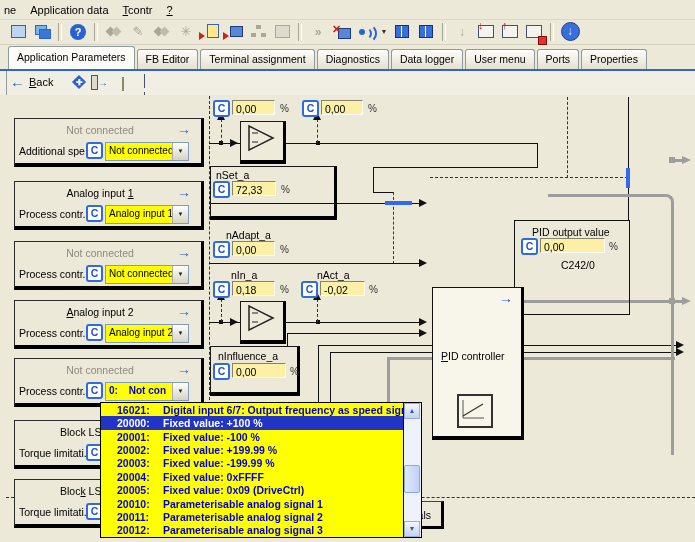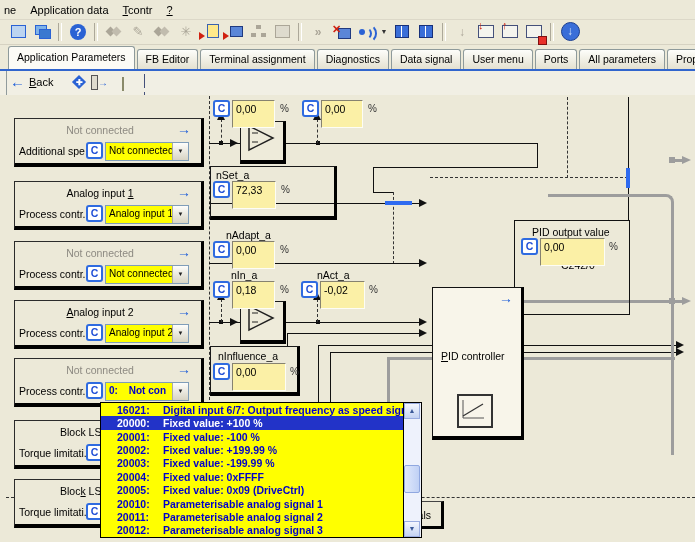--- a/index.html
+++ b/index.html
@@ -106,21 +106,21 @@
   .cbtn{position:absolute;width:13px;height:13px;background:#fff;border:2px solid #2f6be0;border-radius:3px;
         color:#204fd6;font-weight:bold;font-size:10.5px;text-align:center;line-height:12px;z-index:12;}
   .blk .cbtn{left:71px;top:23px;}
   .combo{position:absolute;left:90px;top:23px;width:82px;height:17px;border:1px solid #7f9db9;background:#ffff00;
          display:flex;z-index:12;}
   .combo-text{flex:1;font-size:10px;padding:2px 0 0 3px;white-space:nowrap;overflow:hidden;}
   .combo-btn{width:15px;background:linear-gradient(#fdfdfb,#d8d4c4);border-left:1px solid #aaa;text-align:center;
              font-size:6px;line-height:16px;color:#222;}
   .combo-open .combo-text{color:#0000cc;font-weight:bold;display:flex;justify-content:space-between;padding-right:6px;}
   
-  .vfield{position:absolute;height:28px;background:#fbf0a6;border:1px solid;
+  .vfield{position:absolute;height:15px;background:#fbf0a6;border:1px solid;
           border-color:#868270 #fdfdf5 #fdfdf5 #868270;font-size:10.5px;padding:2px 0 0 3px;box-sizing:border-box;z-index:12;}
   .flabel{position:absolute;font-size:10.5px;white-space:nowrap;z-index:12;}
   .punit{position:absolute;font-size:10px;color:#333;z-index:12;}
   .ampbox{position:absolute;width:42px;height:38px;background:#eeebda;border:1px solid #1a1a1a;
           border-right:3px solid #000;border-bottom:4px solid #000;z-index:12;}
   #pidblock{position:absolute;left:432px;top:192px;width:88px;height:148px;background:#f8f5ea;border:1px solid #111;
             border-right:3px solid #000;border-bottom:4px solid #000;z-index:12;}
   #pidblock .blk-arrow{right:8px;top:2px;}
   #pidlabel{position:absolute;left:8px;top:62px;font-size:10.5px;}
   #pidgraph{position:absolute;left:24px;top:106px;width:32px;height:30px;border:2px solid #333;background:#f8f5ea;}
@@ -253,24 +253,23 @@
     <span class="tbtn">
         <span class="ic-godown">↓</span>
       </span>
   </div>
 
   <div id="tabrow">
     <span class="tab active">Application Parameters</span>
     <span class="tab">FB Editor</span>
     <span class="tab">Terminal assignment</span>
     <span class="tab">Diagnostics</span>
-    <span class="tab">Data signal</span>
+    <span class="tab">Data logger</span>
     <span class="tab">User menu</span>
     <span class="tab">Ports</span>
-    <span class="tab">All parameters</span>
     <span class="tab">Properties</span>
 
   </div>
   <div id="tabline"></div>
 
   <div id="navrow">
     <span id="back">
       <span class="back-arrow">←</span>
       <span><span></span><span class="u">B</span><span>ack</span></span>
     </span>

